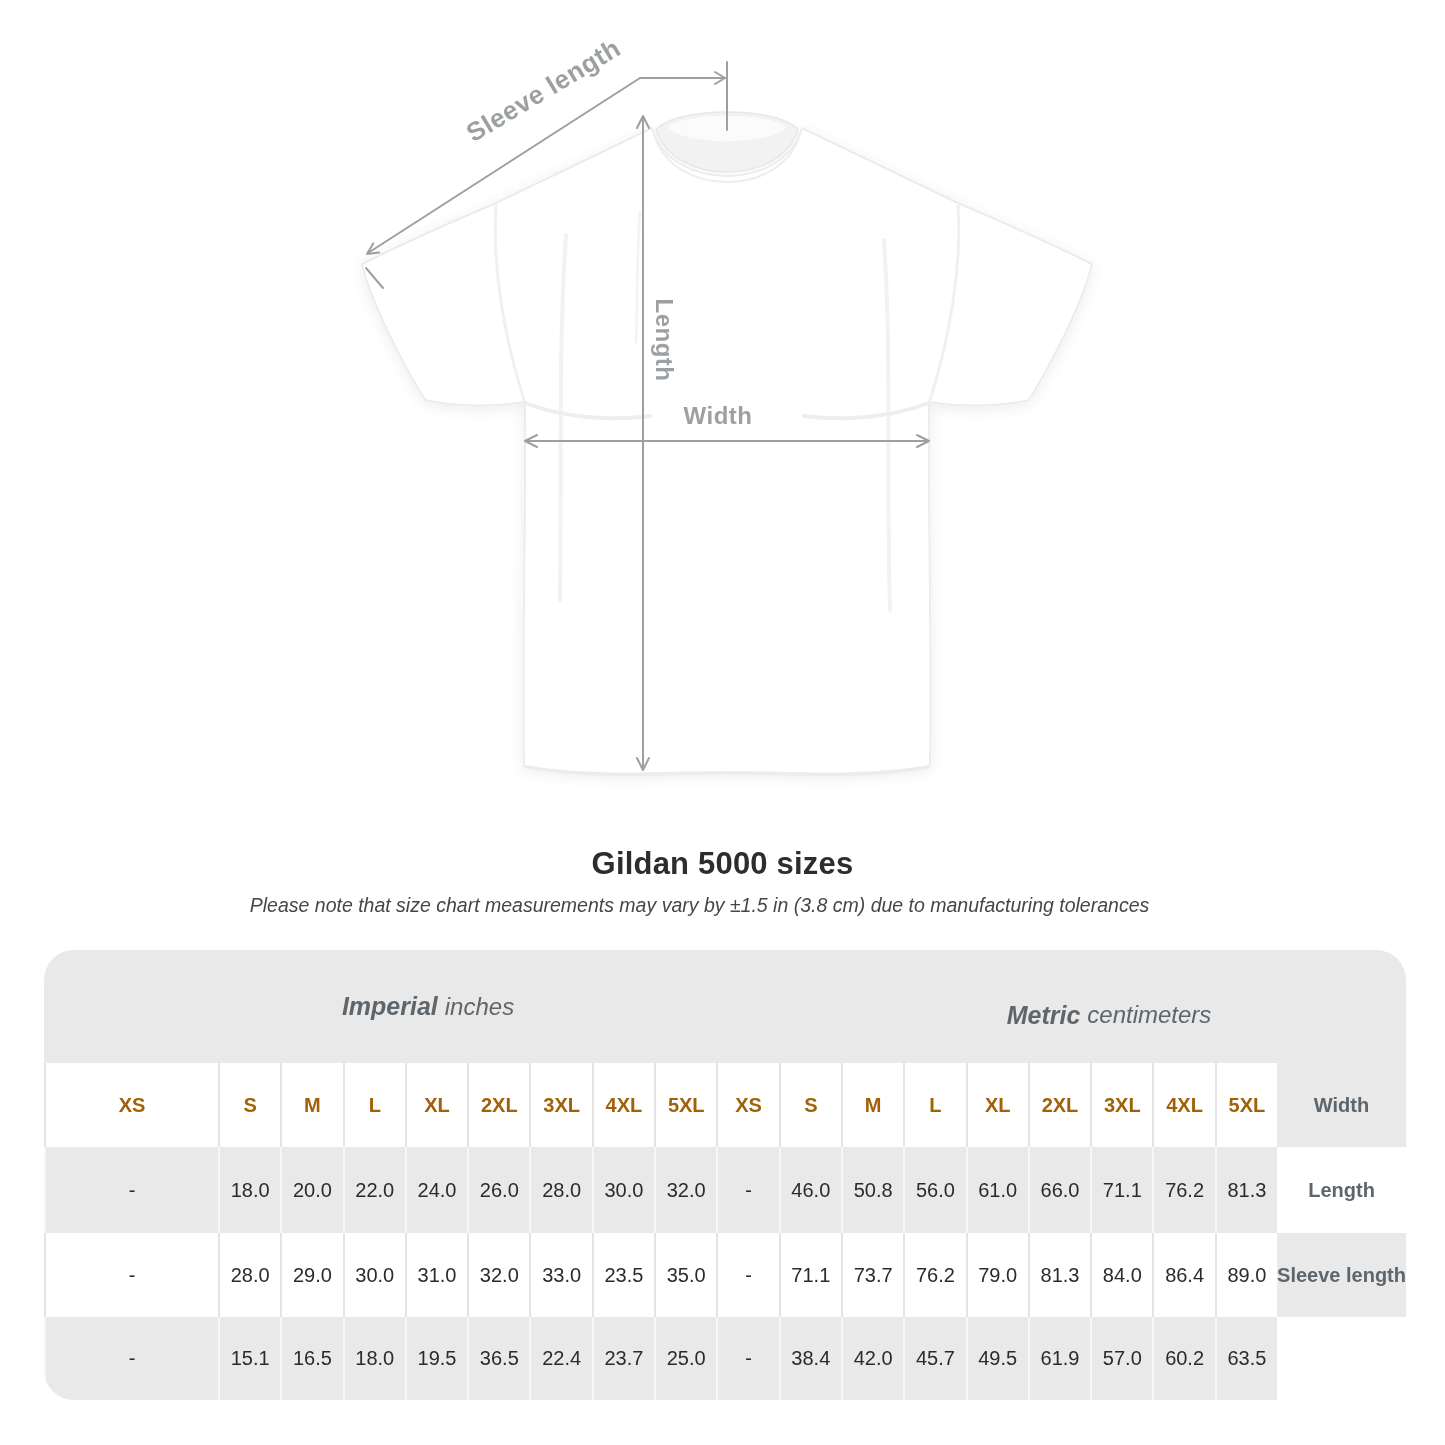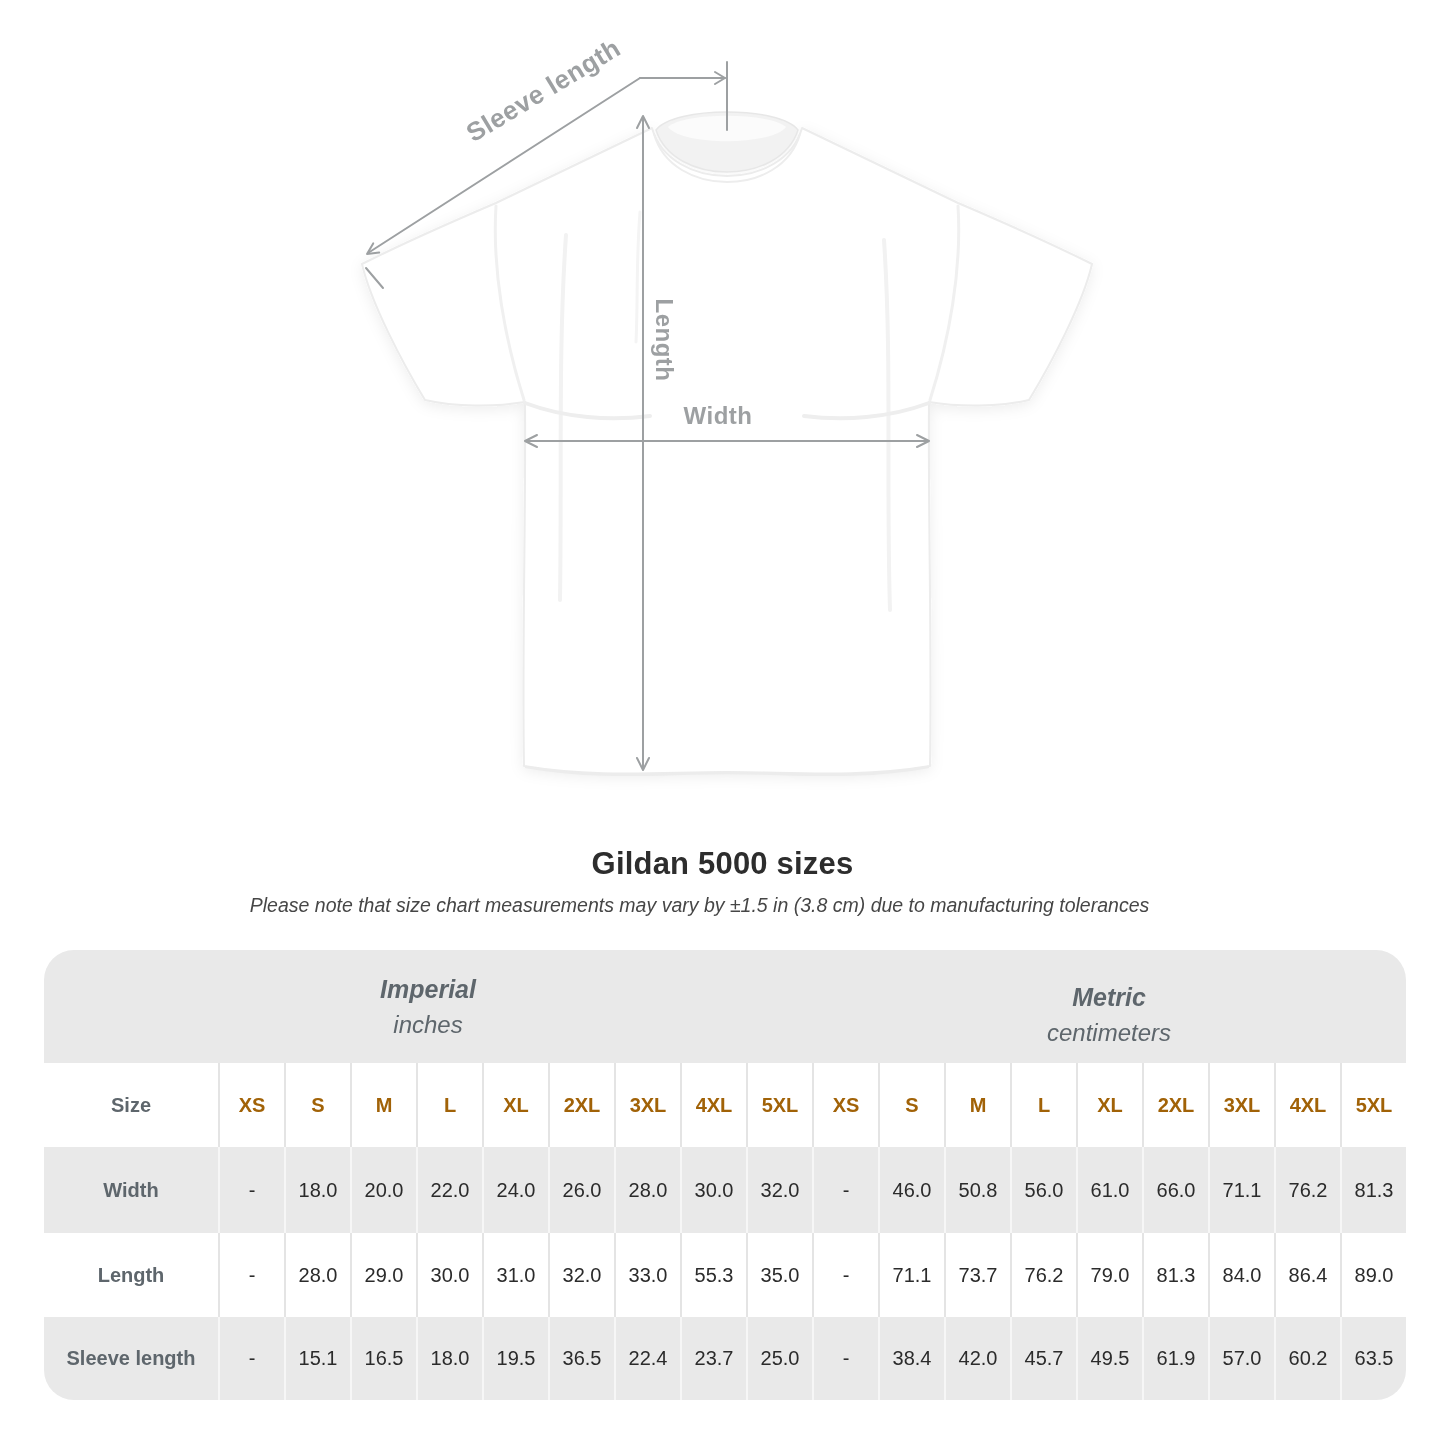--- a/index.html
+++ b/index.html
@@ -39,21 +39,21 @@
     position: absolute; left: 44px; top: 950px;
     width: 1362px; height: 450px;
     border-radius: 30px; overflow: hidden;
     background: #ffffff;
   }
   .band {
     height: 113px; background: #e9e9e9;
     display: flex;
   }
   .band-half {
-    display: flex; flex-direction: column;
+    display: flex; flex-direction: row;
     align-items: center; justify-content: center;
     gap: 7px;
   }
   .band-left  { width: 768px; }
   .band-right { width: 594px; margin-top: 17px; }
   .g-title { font-size: 25px; font-weight: bold; font-style: italic; color: #5e666c; }
   .g-sub   { font-size: 24px; font-style: italic; color: #5e666c; }
 
   .grid {
     display: grid;
@@ -153,21 +153,20 @@
       <div class="band-half band-left">
         <div class="g-title">Imperial</div>
         <div class="g-sub">inches</div>
       </div>
       <div class="band-half band-right">
         <div class="g-title">Metric</div>
         <div class="g-sub">centimeters</div>
       </div>
     </div>
     <div class="grid" id="grid">
-        <div class="cell c-label r-white">Size</div>
         <div class="cell c-size r-white sep">XS</div>
         <div class="cell c-size r-white sep">S</div>
         <div class="cell c-size r-white sep">M</div>
         <div class="cell c-size r-white sep">L</div>
         <div class="cell c-size r-white sep">XL</div>
         <div class="cell c-size r-white sep">2XL</div>
         <div class="cell c-size r-white sep">3XL</div>
         <div class="cell c-size r-white sep">4XL</div>
         <div class="cell c-size r-white sep">5XL</div>
         <div class="cell c-size r-white sep">XS</div>
@@ -199,21 +198,21 @@
         <div class="cell c-val r-gray sep">76.2</div>
         <div class="cell c-val r-gray sep">81.3</div>
         <div class="cell c-label r-white">Length</div>
         <div class="cell c-val r-white sep">-</div>
         <div class="cell c-val r-white sep">28.0</div>
         <div class="cell c-val r-white sep">29.0</div>
         <div class="cell c-val r-white sep">30.0</div>
         <div class="cell c-val r-white sep">31.0</div>
         <div class="cell c-val r-white sep">32.0</div>
         <div class="cell c-val r-white sep">33.0</div>
-        <div class="cell c-val r-white sep">55.3</div>
+        <div class="cell c-val r-white sep">23.5</div>
         <div class="cell c-val r-white sep">35.0</div>
         <div class="cell c-val r-white sep">-</div>
         <div class="cell c-val r-white sep">71.1</div>
         <div class="cell c-val r-white sep">73.7</div>
         <div class="cell c-val r-white sep">76.2</div>
         <div class="cell c-val r-white sep">79.0</div>
         <div class="cell c-val r-white sep">81.3</div>
         <div class="cell c-val r-white sep">84.0</div>
         <div class="cell c-val r-white sep">86.4</div>
         <div class="cell c-val r-white sep">89.0</div>

